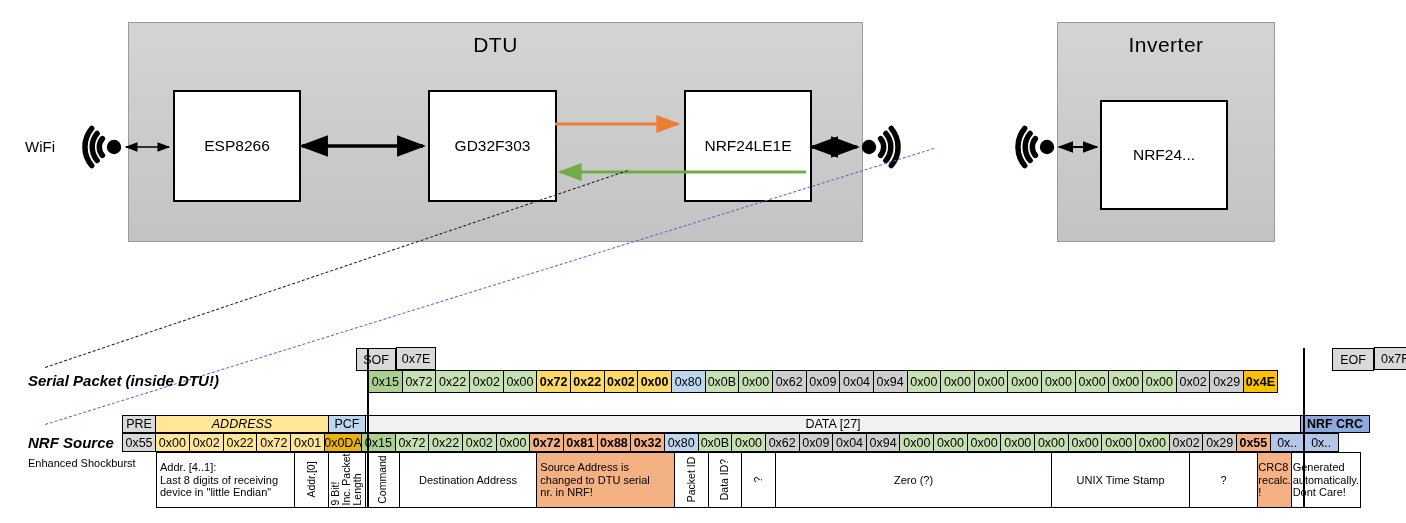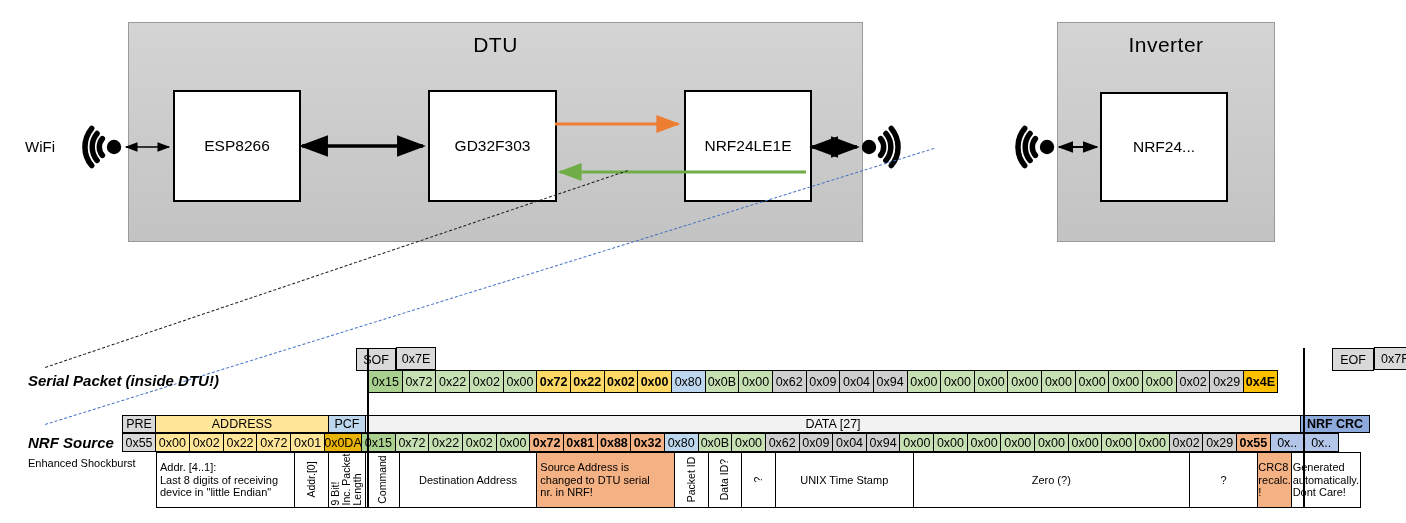--- a/index.html
+++ b/index.html
@@ -52,21 +52,21 @@
 
   <div class="node" style="left:173px;top:90px;width:124px;height:108px;">
     <span>ESP8266</span>
   </div>
   <div class="node" style="left:428px;top:90px;width:125px;height:108px;">
     <span>GD32F303</span>
   </div>
   <div class="node" style="left:684px;top:90px;width:124px;height:108px;">
     <span>NRF24LE1E</span>
   </div>
-  <div class="node" style="left:1100px;top:92px;width:124px;height:106px;">
+  <div class="node" style="left:1100px;top:100px;width:124px;height:106px;">
     <span>NRF24...</span>
   </div>
 
   <div class="wifi-label" style="left:25px;top:138px;">WiFi</div>
 
   <svg class="overlay" width="1406" height="300" viewBox="0 0 1406 300">
     <defs>
       <marker id="mk-black" markerWidth="9" markerHeight="8" refX="7.2" refY="3" orient="auto-start-reverse">
           <path d="M0,0 L8,3 L0,6 Z" fill="#000"></path>
         </marker>
@@ -149,21 +149,21 @@
       <div class="cell" style="width: 34.6667px; height: 23px; background: rgb(207, 207, 207);">0x29</div>
       <div class="cell bold" style="width: 34.6667px; height: 23px; background: rgb(255, 192, 0);">0x4E</div>
     </div>
   <div id="serial-eof" class="stackcol" style="left:1304px;top:348px;">
       <div class="cell hdr" style="width: 42px; height: 23px; background: rgb(217, 217, 217);">EOF</div>
       <div class="cell" style="width: 42px; height: 23px; background: rgb(217, 217, 217);">0x7F</div>
     </div>
 
   <div id="nrf-headers" class="rowflex" style="left:122px;top:415px;">
       <div class="cell hdr" style="width: 34px; height: 18px; background: rgb(217, 217, 217);">PRE</div>
-      <div class="cell hdr" style="width: 174px; height: 18px; background: rgb(255, 230, 153);">ADDRESS</div>
+      <div class="cell hdr" style="width: 174px; height: 18px; background: rgb(255, 230, 153); font-style: italic;">ADDRESS</div>
       <div class="cell hdr" style="width: 38px; height: 18px; background: rgb(189, 215, 238);">PCF</div>
       <div class="cell hdr" style="width: 936px; height: 18px; background: rgb(242, 242, 242);">DATA [27]</div>
       <div class="cell hdr" style="width: 70px; height: 18px; background: rgb(142, 169, 219); font-weight: bold;">NRF CRC</div>
     </div>
   <div id="nrf-values" class="rowflex" style="left:122px;top:433px;">
       <div class="cell" style="width: 34px; height: 19px; background: rgb(217, 217, 217);">0x55</div>
       <div class="cell" style="width: 34.8px; height: 19px; background: rgb(255, 230, 153);">0x00</div>
       <div class="cell" style="width: 34.8px; height: 19px; background: rgb(255, 230, 153);">0x02</div>
       <div class="cell" style="width: 34.8px; height: 19px; background: rgb(255, 230, 153);">0x22</div>
       <div class="cell" style="width: 34.8px; height: 19px; background: rgb(255, 230, 153);">0x72</div>
@@ -208,22 +208,22 @@
 Inc. Packet
 Length</span></div>
       <div class="cell ann" style="width: 34.6667px; height: 56px; background: rgb(255, 255, 255);"><span class="vert-inner">Command</span></div>
       <div class="cell ann" style="width: 138.667px; height: 56px; background: rgb(255, 255, 255);">Destination Address</div>
       <div class="cell ann left" style="width: 138.667px; height: 56px; background: rgb(244, 177, 131);">Source Address is
 changed to DTU serial
 nr. in NRF!</div>
       <div class="cell ann" style="width: 34.6667px; height: 56px; background: rgb(255, 255, 255);"><span class="vert-inner">Packet ID</span></div>
       <div class="cell ann" style="width: 34.6667px; height: 56px; background: rgb(255, 255, 255);"><span class="vert-inner">Data ID?</span></div>
       <div class="cell ann" style="width: 34.6667px; height: 56px; background: rgb(255, 255, 255);"><span class="vert-inner">?</span></div>
+      <div class="cell ann" style="width: 277.333px; height: 56px; background: rgb(255, 255, 255);">Zero (?)</div>
       <div class="cell ann" style="width: 138.667px; height: 56px; background: rgb(255, 255, 255);">UNIX Time Stamp</div>
-      <div class="cell ann" style="width: 277.333px; height: 56px; background: rgb(255, 255, 255);">Zero (?)</div>
       <div class="cell ann" style="width: 69.3333px; height: 56px; background: rgb(255, 255, 255);">?</div>
       <div class="cell ann" style="width: 34.6667px; height: 56px; background: rgb(244, 177, 131);">CRC8
 recalc.
 !</div>
       <div class="cell ann" style="width: 70px; height: 56px; background: rgb(255, 255, 255);">Generated
 automatically.
 Dont Care!</div>
     </div>
 
   <div class="vline" style="left:367px;top:348px;height:160px;"></div>

